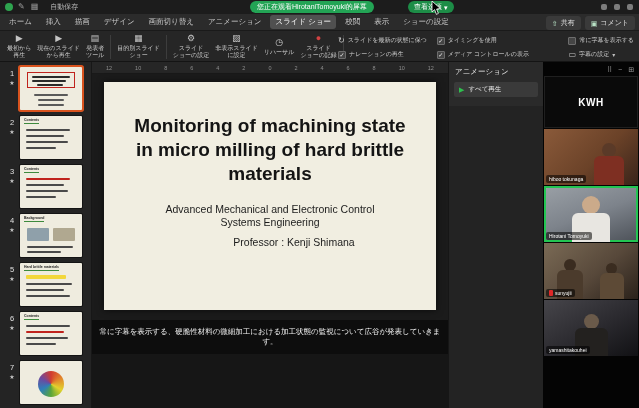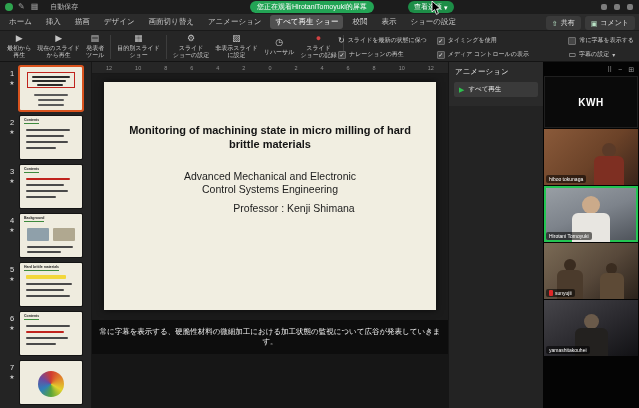--- a/index.html
+++ b/index.html
@@ -74,23 +74,23 @@
 
   
   .ruler{position:absolute;left:92px;top:62px;width:356px;height:12px;background:#262626;
     border-bottom:1px solid #191919;display:flex;align-items:center;justify-content:space-between;
     padding:0 14px;font-size:5.5px;color:#8e8e8e;}
 
   
   .canvas{position:absolute;left:92px;top:74px;width:356px;height:334px;background:#1b1b1b;}
   .slide{position:absolute;left:12px;top:8px;width:332px;height:228px;background:#f1eee1;
     box-shadow:0 0 7px rgba(0,0,0,.65);}
-  .s-title{margin-top:42px;padding:0 24px;text-align:center;font-size:11px;font-weight:bold;
+  .s-title{margin-top:32px;padding:0 24px;text-align:center;font-size:19px;font-weight:bold;
     color:#141414;line-height:1.25;}
-  .s-dept{margin-top:18px;padding:0 66px;text-align:center;font-size:10.5px;color:#1c1c1c;line-height:1.25;}
+  .s-dept{margin-top:18px;padding:0 48px;text-align:center;font-size:10.5px;color:#1c1c1c;line-height:1.25;}
   .s-line{margin-top:13px;text-align:center;font-size:10.5px;color:#1c1c1c;}
   .s-line2{margin-top:6px;text-align:center;font-size:10.5px;color:#1c1c1c;margin-left:48px;}
   .caption-bar{position:absolute;left:0;top:246px;width:356px;height:34px;background:#0d0d0d;
     display:flex;align-items:center;justify-content:center;padding:0 6px;}
   .caption-text{font-size:7.5px;color:#f2f2f2;text-align:center;line-height:1.4;}
   .canvas-bottom{position:absolute;left:0;top:280px;width:356px;height:54px;background:#161616;}
 
   
   .anim{position:absolute;left:448px;top:62px;width:95px;height:346px;background:#2a2a2a;
     border-left:1px solid #161616;}
@@ -145,21 +145,21 @@
     </span>
   </div>
 
   <div class="tabbar">
     <span class="tab">ホーム</span>
     <span class="tab">挿入</span>
     <span class="tab">描画</span>
     <span class="tab">デザイン</span>
     <span class="tab">画面切り替え</span>
     <span class="tab">アニメーション</span>
-    <span class="tab active">すべて再生 ショー</span>
+    <span class="tab active">スライド ショー</span>
     <span class="tab">校閲</span>
     <span class="tab">表示</span>
     <span class="tab">ショーの設定</span>
     <span class="tb-actions">
       <span class="tb-btn">
         <span class="gi">⇧</span>
         <span>共有</span>
       </span>
       <span class="tb-btn">
         <span class="gi">▣</span>

